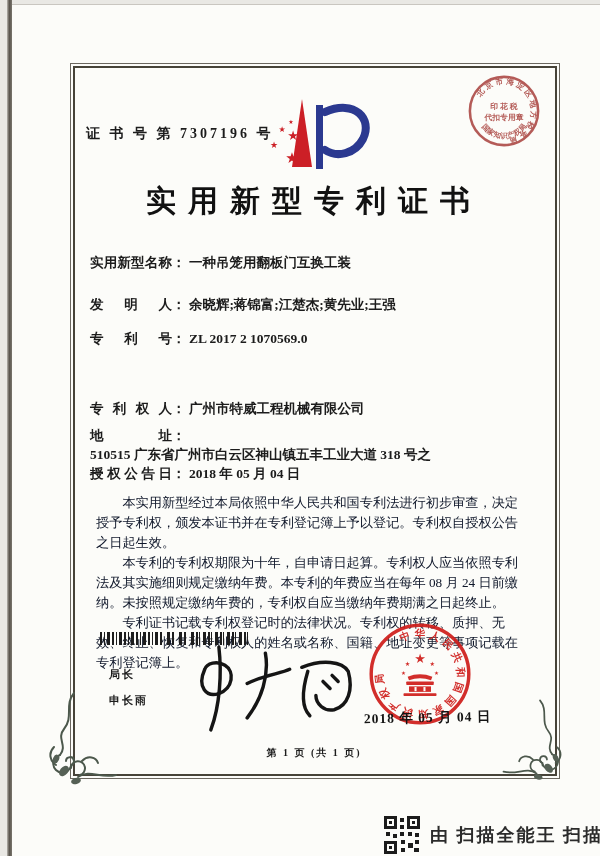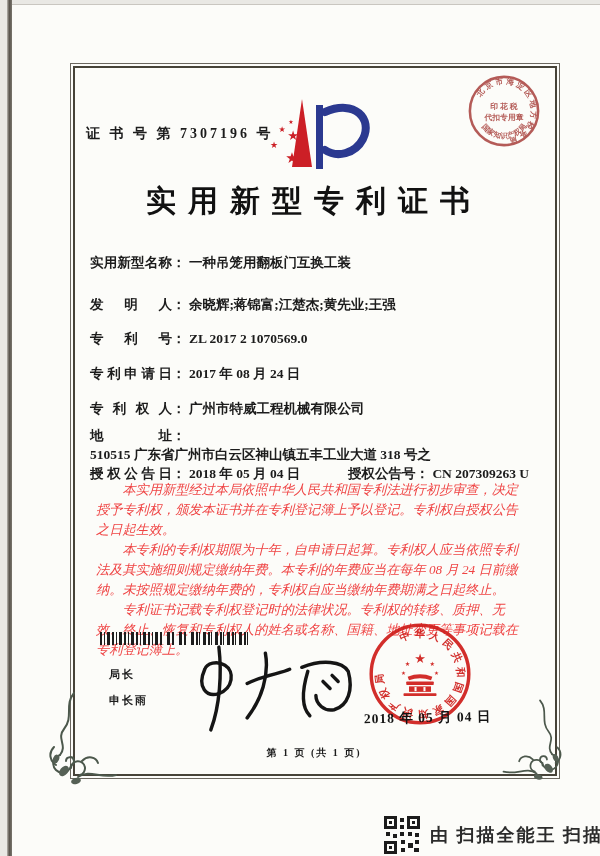--- a/index.html
+++ b/index.html
@@ -21,22 +21,22 @@
   .logo{position:absolute;left:233px;top:84px;width:138px;height:94px;}
   .title{position:absolute;left:58px;top:176px;width:488px;text-align:center;
     font-size:30px;font-weight:700;letter-spacing:12px;color:#111;font-family:Liberation Serif, serif;}
   .row{position:absolute;left:78px;width:444px;font-size:13.5px;font-weight:600;
     line-height:19px;}
   .row .lbl{display:inline-block;width:82px;text-align:justify;text-align-last:justify;
     vertical-align:top;}
   .row .colon{display:inline-block;vertical-align:top;}
   .row .val{display:inline-block;vertical-align:top;max-width:352px;}
   .row .rgrp{position:absolute;left:258px;top:0;white-space:nowrap;}
-  .body-text{position:absolute;left:84px;top:475px;width:434px;font-size:13.2px;
-    line-height:20px;font-style:italic;font-weight:500;color:#ef4444;}
+  .body-text{position:absolute;left:84px;top:488px;width:434px;font-size:13.2px;
+    line-height:20px;font-weight:500;color:#0f172a;}
   .body-text p{margin:0;text-indent:2em;}
   .barcode{position:absolute;left:88px;top:627px;width:150px;height:13px;
     background:repeating-linear-gradient(90deg,#1d1d1d 0 2px,transparent 2px 3.5px,
       #1d1d1d 3.5px 4.5px,transparent 4.5px 7px,#1d1d1d 7px 10px,transparent 10px 12px);}
   .official{position:absolute;left:97px;font-size:11px;font-weight:700;
     font-family:"Liberation Sans","DejaVu Sans",sans-serif;letter-spacing:2px;}
   .official.t{top:662px;} .official.n{top:688px;}
   .signature{position:absolute;left:176px;top:634px;width:178px;height:96px;}
   .seal{position:absolute;left:353px;top:614px;width:110px;height:110px;opacity:.93;}
   .seal-date{position:absolute;left:352px;top:704px;font-size:13.5px;font-weight:700;
@@ -82,39 +82,31 @@
     <span class="val">一种吊笼用翻板门互换工装</span>
   </div>
   <div class="row" style="top:290px">
     <span class="lbl">发明人</span><span class="colon">：</span>
     <span class="val">余晓辉;蒋锦富;江楚杰;黄先业;王强</span>
   </div>
   <div class="row" style="top:324px">
     <span class="lbl">专利号</span><span class="colon">：</span>
     <span class="val">ZL 2017 2 1070569.0</span>
   </div>
-  <div class="row" style="top:359px">
-    <span class="lbl">专利申请日</span><span class="colon">：</span>
-    <span class="val">2017 年 08 月 24 日</span>
-  </div>
   <div class="row" style="top:394px">
     <span class="lbl">专利权人</span><span class="colon">：</span>
     <span class="val">广州市特威工程机械有限公司</span>
   </div>
   <div class="row" style="top:421px">
     <span class="lbl">地址</span><span class="colon">：</span>
     <span class="val">510515 广东省广州市白云区神山镇五丰工业大道 318 号之一</span>
   </div>
   <div class="row" style="top:459px">
     <span class="lbl">授权公告日</span><span class="colon">：</span>
     <span class="val">2018 年 05 月 04 日</span>
-    <span class="rgrp">
-      <span>授权公告号</span><span>：</span>
-      <span>CN 207309263 U</span>
-    </span>
   </div>
 
   <div class="body-text">
     <p>本实用新型经过本局依照中华人民共和国专利法进行初步审查，决定授予专利权，颁发本证书并在专利登记簿上予以登记。专利权自授权公告之日起生效。</p>
     <p>本专利的专利权期限为十年，自申请日起算。专利权人应当依照专利法及其实施细则规定缴纳年费。本专利的年费应当在每年 08 月 24 日前缴纳。未按照规定缴纳年费的，专利权自应当缴纳年费期满之日起终止。</p>
     <p>专利证书记载专利权登记时的法律状况。专利权的转移、质押、无效、终止、恢复和专利权人的姓名或名称、国籍、地址变更等事项记载在专利登记簿上。</p>
   </div>
 
   <div class="barcode"></div>
 

